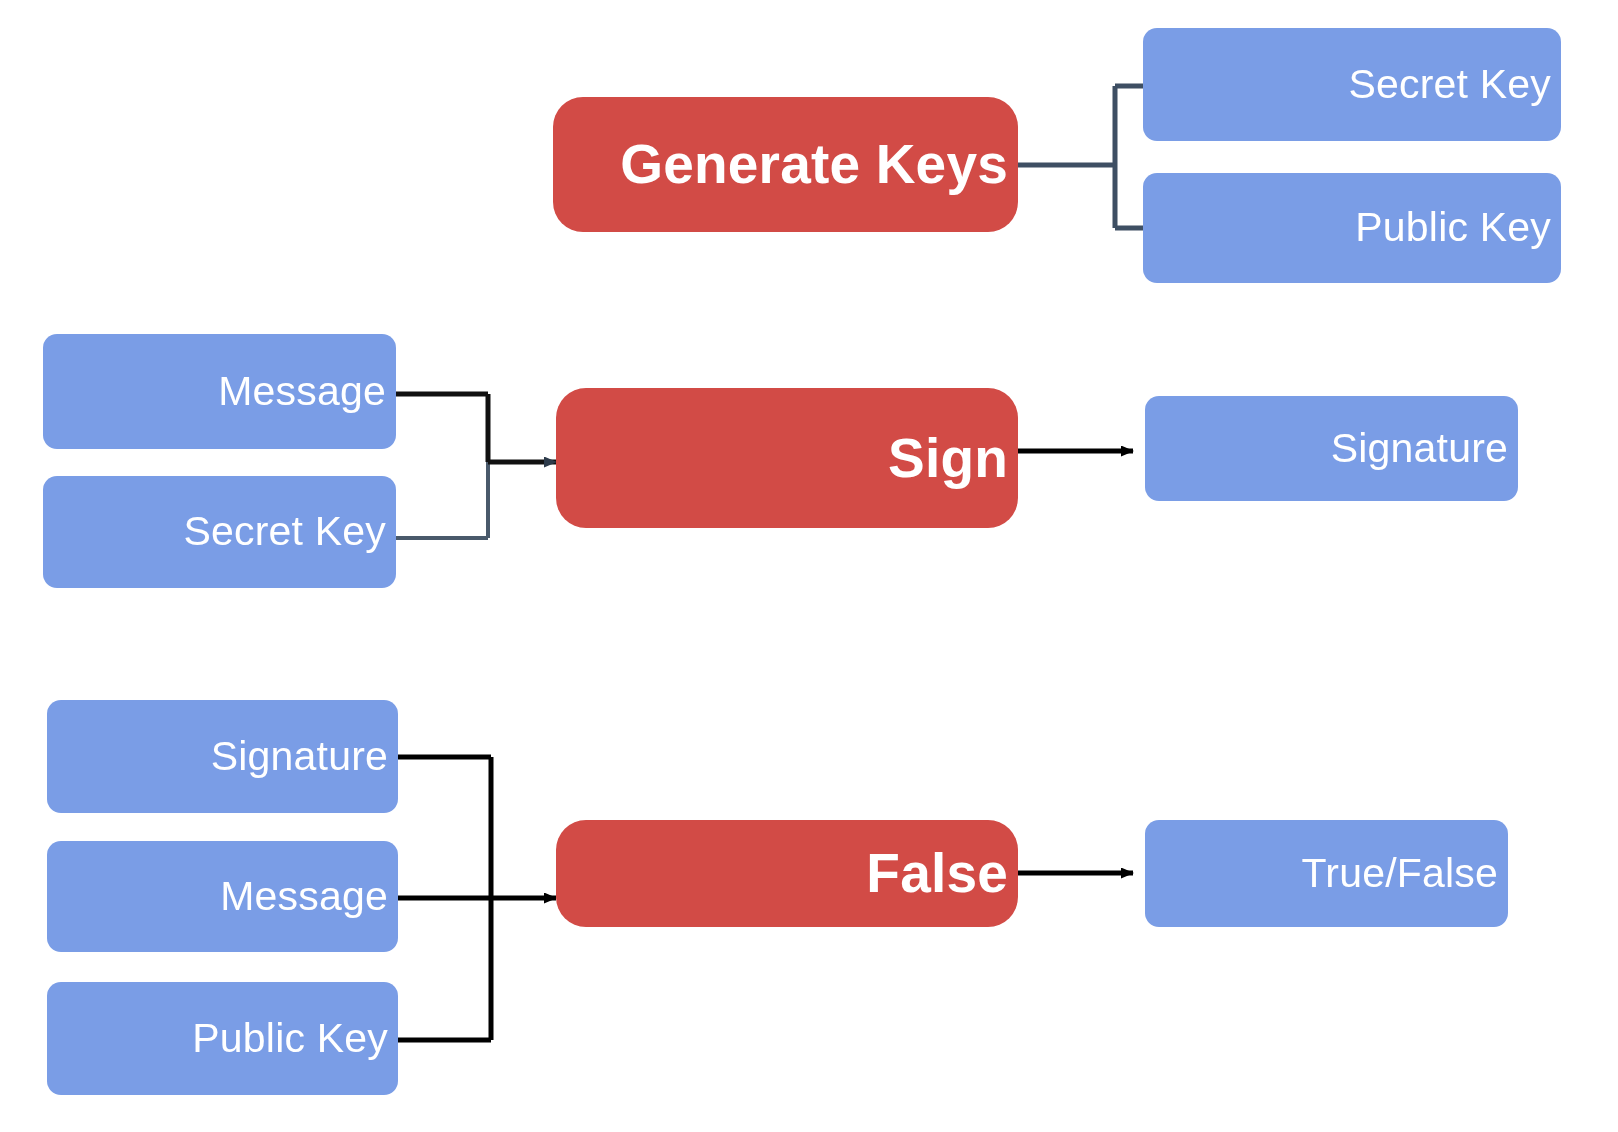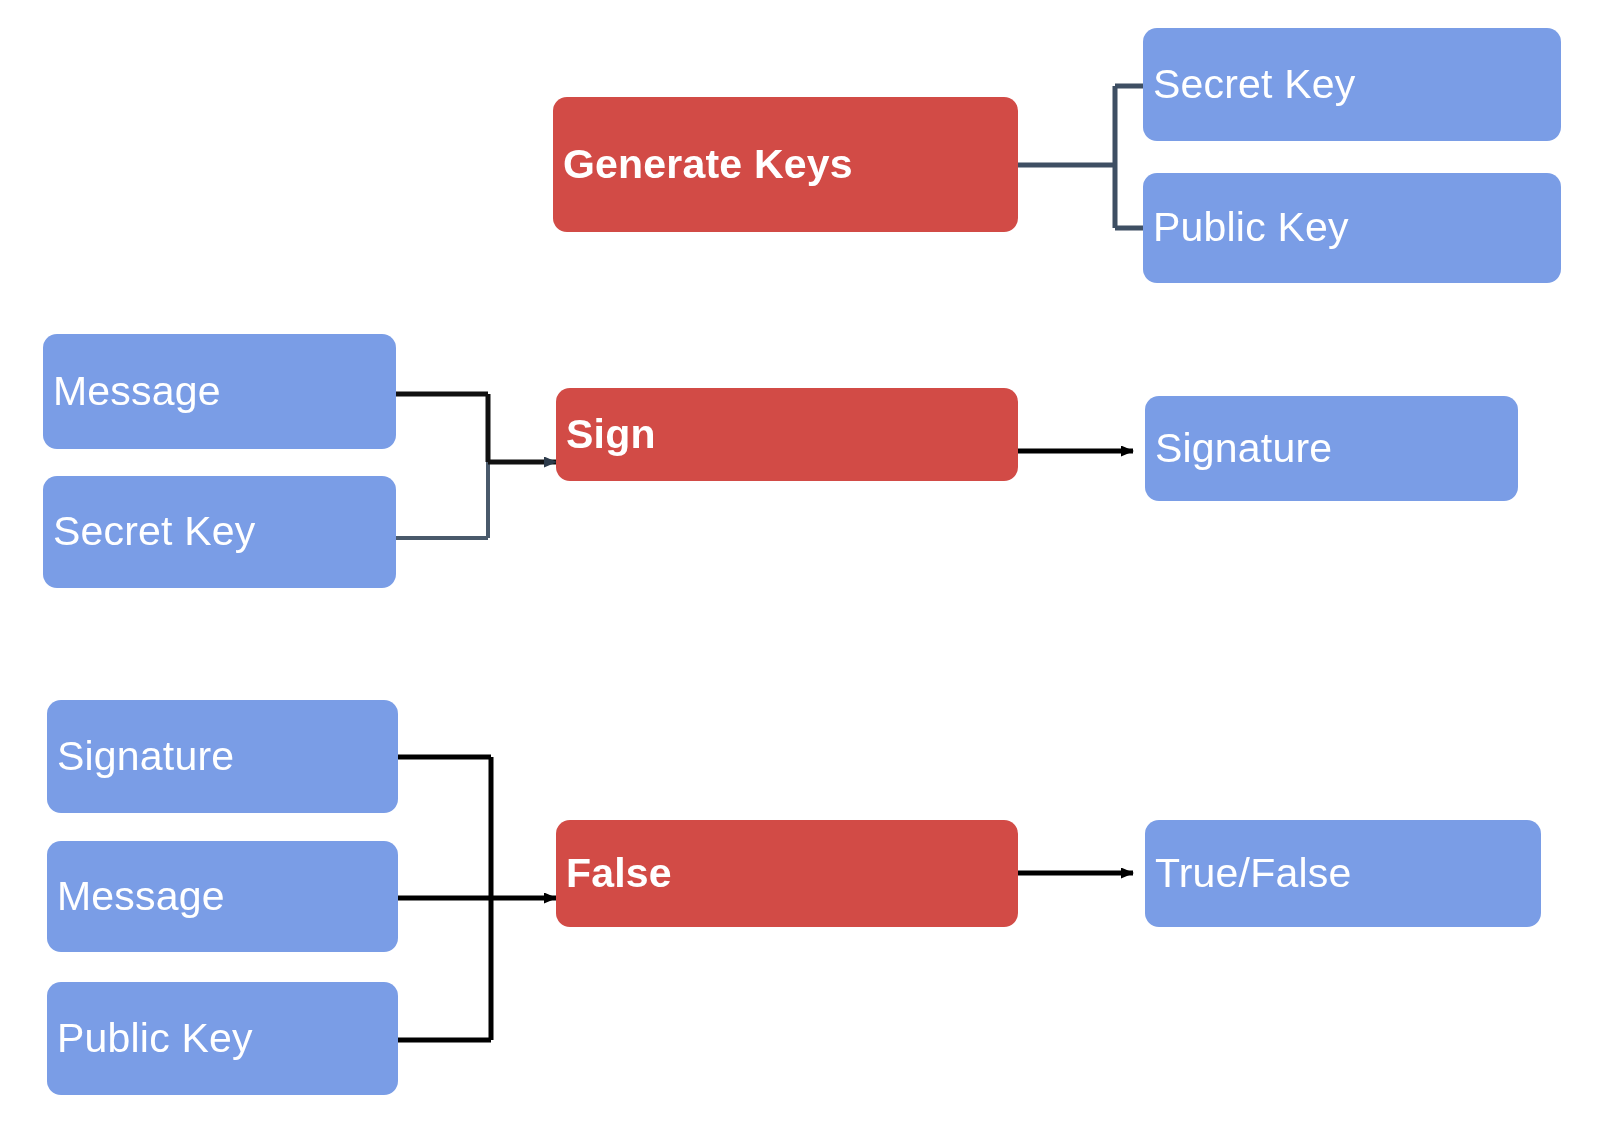--- a/index.html
+++ b/index.html
@@ -27,37 +27,38 @@
     width: 1618px;
     height: 1132px;
     display: block;
   }
   .node-box {
     position: absolute;
     box-sizing: border-box;
     border-radius: 14px;
     display: flex;
     align-items: center;
-    justify-content: flex-start;
+    justify-content: flex-end;
     color: #ffffff;
     text-align: center;
     user-select: none;
     line-height: 1.1;
   }
   .node-data {
     background: #7a9de6;
     font-size: 41px;
     font-weight: 400;
     letter-spacing: 0.2px;
   }
   .node-process {
     background: #d24b46;
-    font-size: 41px;
+    font-size: 55px;
     font-weight: 700;
     letter-spacing: 0.2px;
+    border-radius: 30px;
   }
   .node-label {
     display: block;
     padding: 0 10px;
   }
 </style>
 </head>
 <body>
 
 <div id="diagram-root">
@@ -117,21 +118,21 @@
   </div>
 
   <div class="node-box node-data" style="left:43px; top:334px; width:353px; height:115px;">
     <span class="node-label">Message</span>
   </div>
 
   <div class="node-box node-data" style="left:43px; top:476px; width:353px; height:112px;">
     <span class="node-label">Secret Key</span>
   </div>
 
-  <div class="node-box node-process" style="left:556px; top:388px; width:462px; height:93px;">
+  <div class="node-box node-process" style="left:556px; top:388px; width:462px; height:140px;">
     <span class="node-label">Sign</span>
   </div>
 
   <div class="node-box node-data" style="left:1145px; top:396px; width:373px; height:105px;">
     <span class="node-label">Signature</span>
   </div>
 
   <div class="node-box node-data" style="left:47px; top:700px; width:351px; height:113px;">
     <span class="node-label">Signature</span>
   </div>
@@ -141,17 +142,17 @@
   </div>
 
   <div class="node-box node-data" style="left:47px; top:982px; width:351px; height:113px;">
     <span class="node-label">Public Key</span>
   </div>
 
   <div class="node-box node-process" style="left:556px; top:820px; width:462px; height:107px;">
     <span class="node-label">False</span>
   </div>
 
-  <div class="node-box node-data" style="left:1145px; top:820px; width:396px; height:107px;">
+  <div class="node-box node-data" style="left:1145px; top:820px; width:363px; height:107px;">
     <span class="node-label">True/False</span>
   </div>
 
 </div>
 
 </body></html>

